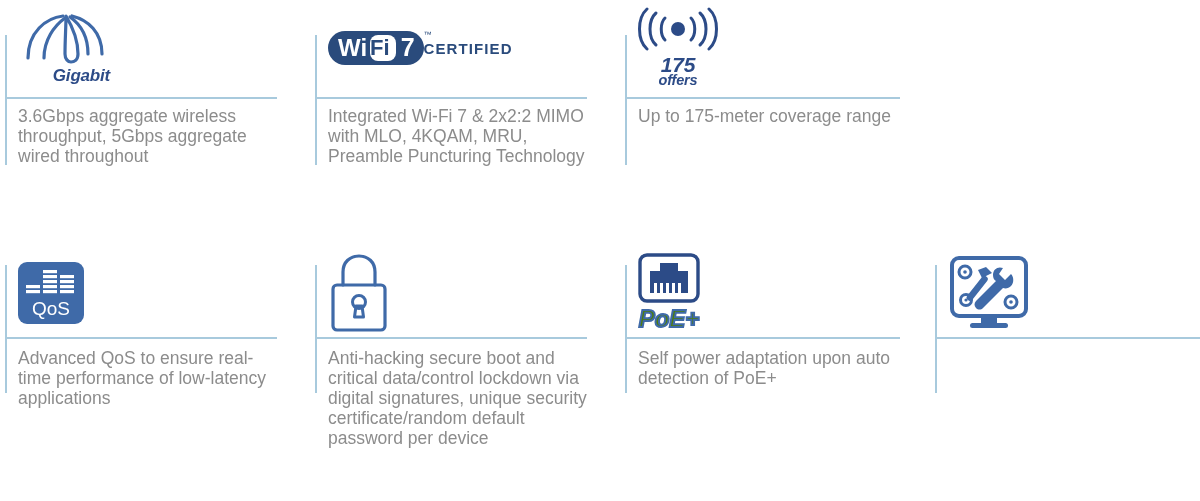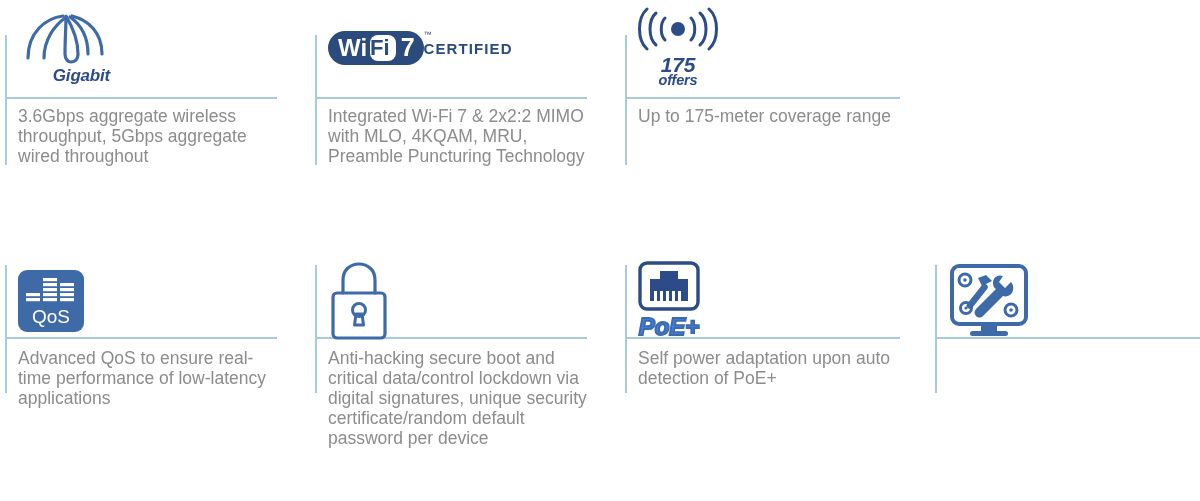--- a/index.html
+++ b/index.html
@@ -62,21 +62,21 @@
   .row-bottom .h-rule { top: 107px; }
 
   .icon-area {
     position: absolute;
     left: 18px;
     top: 0;
     height: 95px;
     display: flex;
     align-items: center;
   }
-  .row-bottom .icon-area { height: 105px; top: 18px; }
+  .row-bottom .icon-area { height: 105px; top: 10px; }
 
   .card-text {
     position: absolute;
     left: 18px;
     top: 106px;
     width: 262px;
     font-size: 17.5px;
     line-height: 20px;
     color: #8c8c8c;
     font-family: "Liberation Sans", sans-serif;
@@ -151,21 +151,21 @@
     align-items: center; justify-content: flex-start;
     padding-top: 7px;
     box-sizing: border-box;
   }
   .qos-label { color: #fff; font-size: 19px; line-height: 20px; margin-top: 2px; }
 
   
   .poe-wrap { display: flex; flex-direction: column; align-items: center; }
   .poe-label {
     font-size: 24px; font-weight: bold; font-style: italic;
-    color: #3b82f6;
+    color: #4d7c0f;
     -webkit-text-stroke: 2px #3f6aa8;
     margin-top: 2px;
     letter-spacing: 0px;
   }
   svg { display: block; }
 </style>
 </head>
 <body>
 
 <div class="feature-grid">

